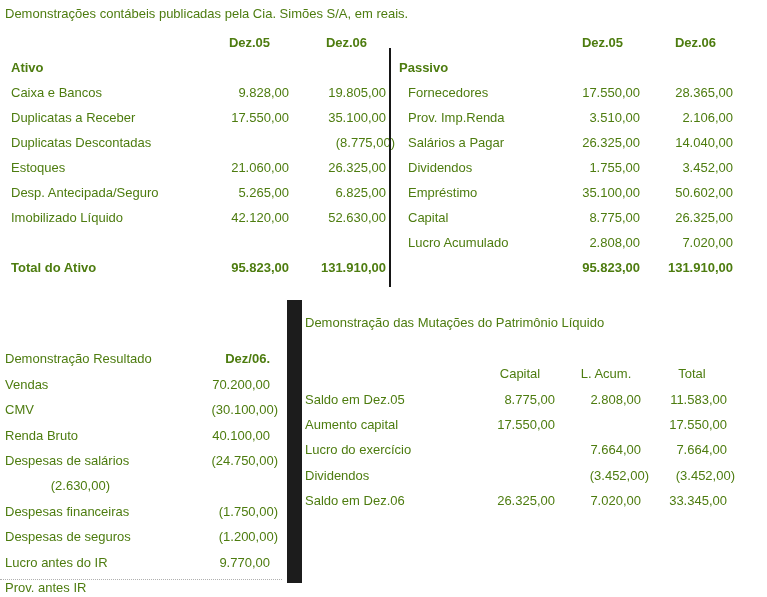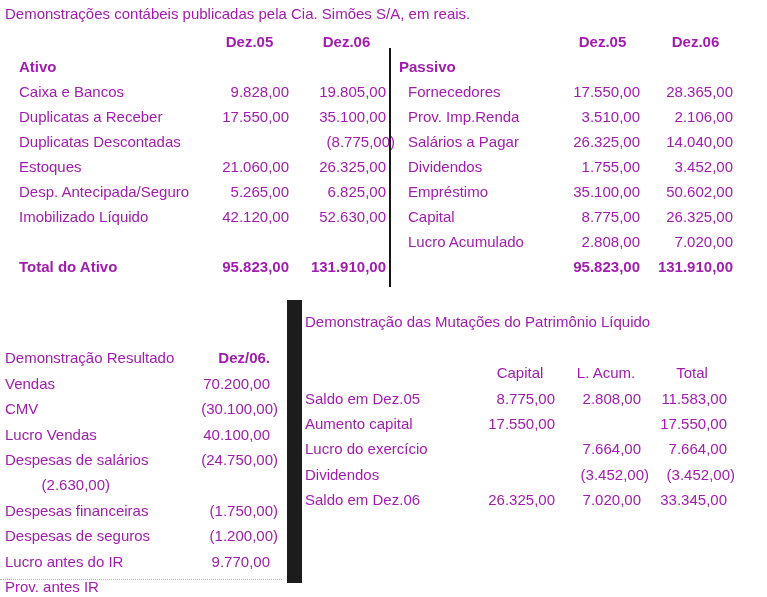--- a/index.html
+++ b/index.html
@@ -1,30 +1,30 @@
 <!DOCTYPE html>
 <html><head>
 <meta charset="utf-8">
 <style>
   html,body { margin:0; padding:0; background:#ffffff; }
   .page {
     position:relative; width:767px; height:597px; background:#ffffff;
-    font-family:"Liberation Sans", sans-serif; font-size:15px; color:#a21caf;
+    font-family:"Liberation Sans", sans-serif; font-size:13px; color:#4d7c0f;
     overflow:hidden;
   }
   .title { position:absolute; left:5px; top:4px; line-height:20px; }
   .sec { position:absolute; }
   .sec .row { display:flex; align-items:flex-end; }
   .sec-ativo .row, .sec-passivo .row { height:25px; }
   .sec-dre .row, .sec-dmpl .row { height:25.4px; }
   .lbl { flex:1; white-space:nowrap; }
   .b { font-weight:bold; }
   
   .sec-ativo { left:0; top:25px; width:395px; }
-  .sec-ativo .lbl { padding-left:19px; }
+  .sec-ativo .lbl { padding-left:11px; }
   .sec-ativo .ind { }
   .sec-ativo .num { width:97px; text-align:right; padding-right:9px; box-sizing:border-box; white-space:nowrap; }
   
   .sec-passivo { left:399px; top:25px; width:343px; }
   .sec-passivo .ind { padding-left:9px; }
   .sec-passivo .num { width:93px; text-align:right; padding-right:9px; box-sizing:border-box; white-space:nowrap; }
   
   .sec-dre { left:0; top:300px; width:278px;margin-top:41px; }
   .sec-dre .lbl { padding-left:5px; }
   .sec-dre .num { width:110px; text-align:right; padding-right:8px; box-sizing:border-box; white-space:nowrap; }
@@ -150,21 +150,21 @@
     </div>
     <div class="row">
       <div class="lbl">Vendas</div>
       <div class="num">70.200,00</div>
     </div>
     <div class="row">
       <div class="lbl">CMV</div>
       <div class="num neg">(30.100,00)</div>
     </div>
     <div class="row">
-      <div class="lbl">Lucro Vendas</div>
+      <div class="lbl">Renda Bruto</div>
       <div class="num">40.100,00</div>
     </div>
     <div class="row">
       <div class="lbl">Despesas de salários</div>
       <div class="num neg">(24.750,00)</div>
     </div>
     <div class="row">
       <div class="num neg">(2.630,00)</div>
     </div>
     <div class="row">

